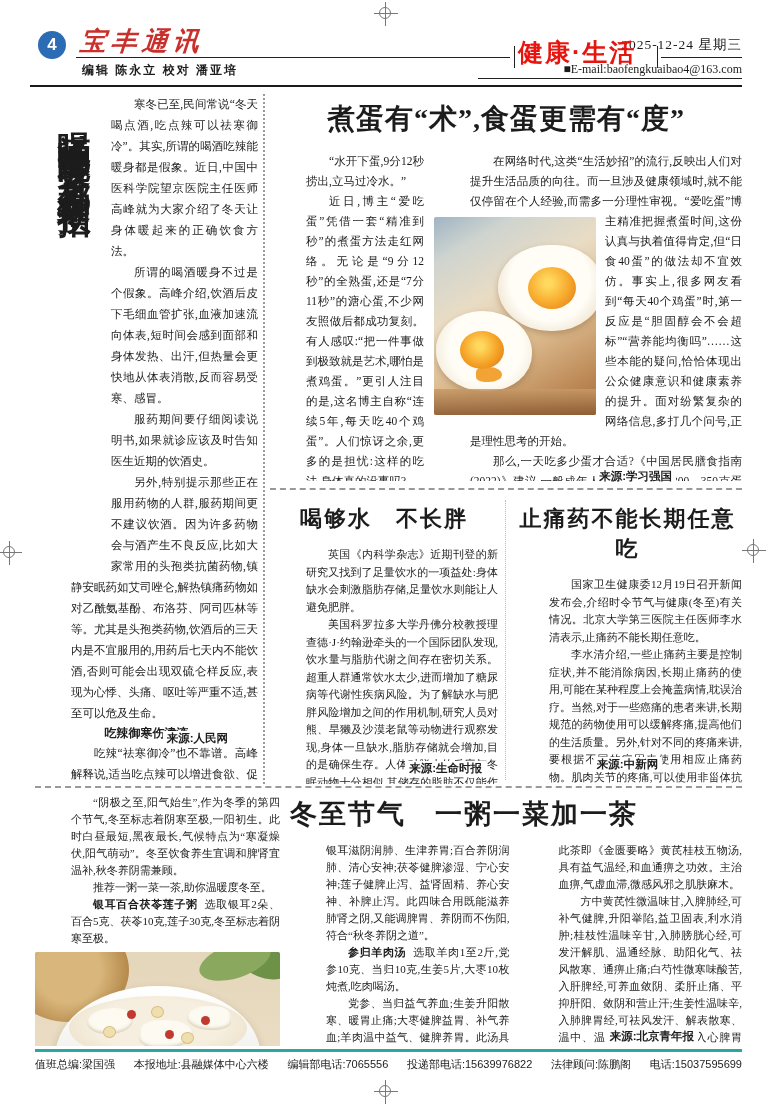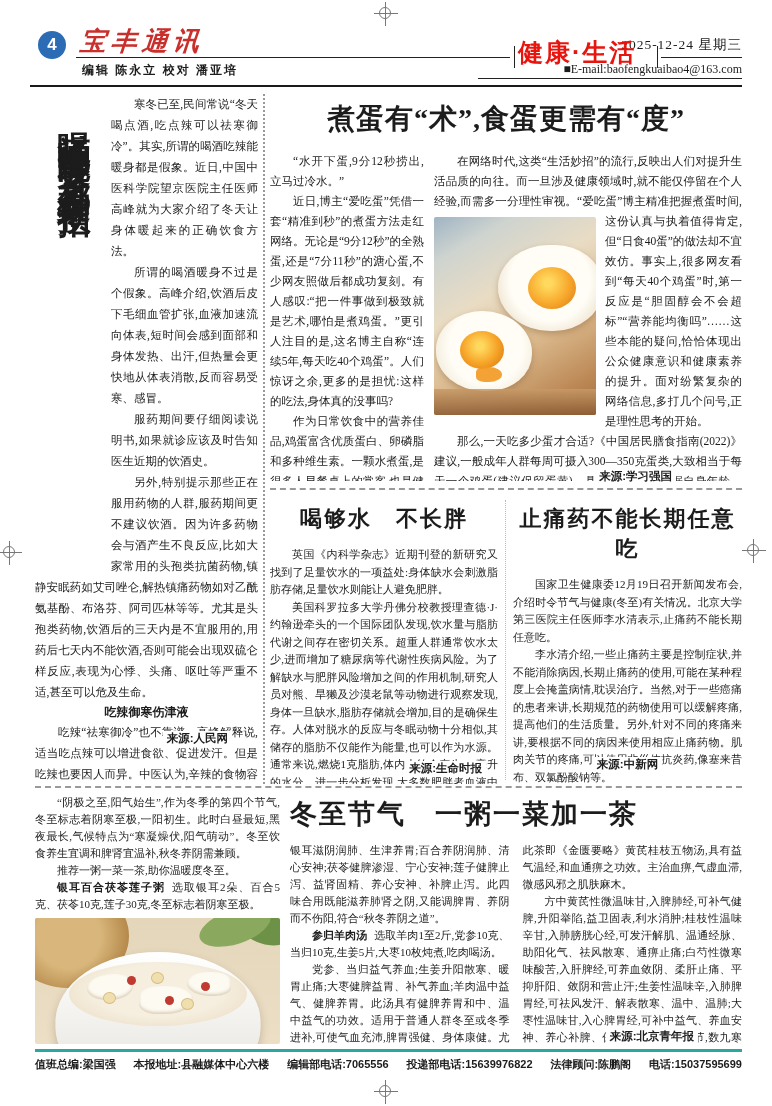--- a/index.html
+++ b/index.html
@@ -26,21 +26,21 @@
   .rule-c { position:absolute; left:478px; top:78px; width:264px; height:1px; background:#222; }
   .rule-main { position:absolute; left:30px; top:85px; width:712px; height:2px; background:#1a1a1a; }
 
   
   .vdot1 { position:absolute; left:263px; top:94px; height:690px; border-left:2px dotted #999; }
   .vdot2 { position:absolute; left:505px; top:500px; height:280px; border-left:1px dotted #bbb; }
   .hdash1 { position:absolute; left:270px; top:488px; width:472px; border-top:2px dashed #999; }
   .hdash2 { position:absolute; left:35px; top:786px; width:707px; border-top:2px dashed #999; }
 
   
-  p.body { text-indent:2em; text-align:justify; }
+  p.body { text-indent:2em; text-align:justify;margin-left:36px; }
   .src { position:absolute; font-weight:bold; background:#fff; padding:0 4px; font-size:11.5px;
          font-family:"Liberation Sans",sans-serif; }
 
   
   .warm { position:absolute; left:35px; top:94px; width:223px; height:690px; overflow:hidden; }
   .warm-headline { float:left; width:76px; height:470px; writing-mode:vertical-rl; text-orientation:mixed;
                    font-weight:bold; font-size:33px; letter-spacing:4px; padding:12px 0 0 2px; line-height:74px; }
   .warm p.body { font-size:11.5px; line-height:21px; }
   .warm h4 { font-size:12px; text-align:center; margin:1px 0; font-family:"Liberation Sans",sans-serif; }
   .warm-src { right:26px; bottom:38px; }
@@ -111,21 +111,21 @@
   .f2 { left:70px; top:24px; width:54px; height:28px; border-radius:45% 55% 60% 40%; }
   .f3 { left:118px; top:10px; width:44px; height:24px; border-radius:55% 45% 40% 60%; }
   .goji { position:absolute; width:9px; height:9px; border-radius:50%; background:#c03a32; }
   .g1 { left:58px; top:14px; } .g2 { left:96px; top:34px; } .g3 { left:132px; top:20px; }
   .lotus { position:absolute; width:13px; height:12px; border-radius:50%; background:#f0dfae; border:1px solid #d8bc80; }
   .l1 { left:34px; top:30px; } .l2 { left:82px; top:10px; } .l3 { left:112px; top:36px; }
 
   
   .foot-rule { position:absolute; left:35px; top:1049px; width:707px; height:3px; background:#2aa79e; }
   .footer { position:absolute; left:35px; top:1057px; width:707px; display:flex; justify-content:space-between;
-            font-size:11px; font-weight:bold; white-space:nowrap; font-family:"Liberation Sans",sans-serif; }
+            font-size:11px; font-weight:normal; white-space:nowrap; font-family:"Liberation Sans",sans-serif; }
 
   
   .mark { position:absolute; width:24px; height:24px; }
   .mark::before { content:''; position:absolute; left:0; right:0; top:11px; border-top:1px solid #777; }
   .mark::after  { content:''; position:absolute; top:0; bottom:0; left:11px; border-left:1px solid #777; }
   .mark i { position:absolute; left:5px; top:5px; width:12px; height:12px; border:1px solid #777; border-radius:50%; display:block; }
   .m-top { left:374px; top:2px; } .m-bot { left:374px; top:1080px; }
   .m-left { left:-2px; top:541px; } .m-right { left:742px; top:539px; }
 </style>
 </head>

